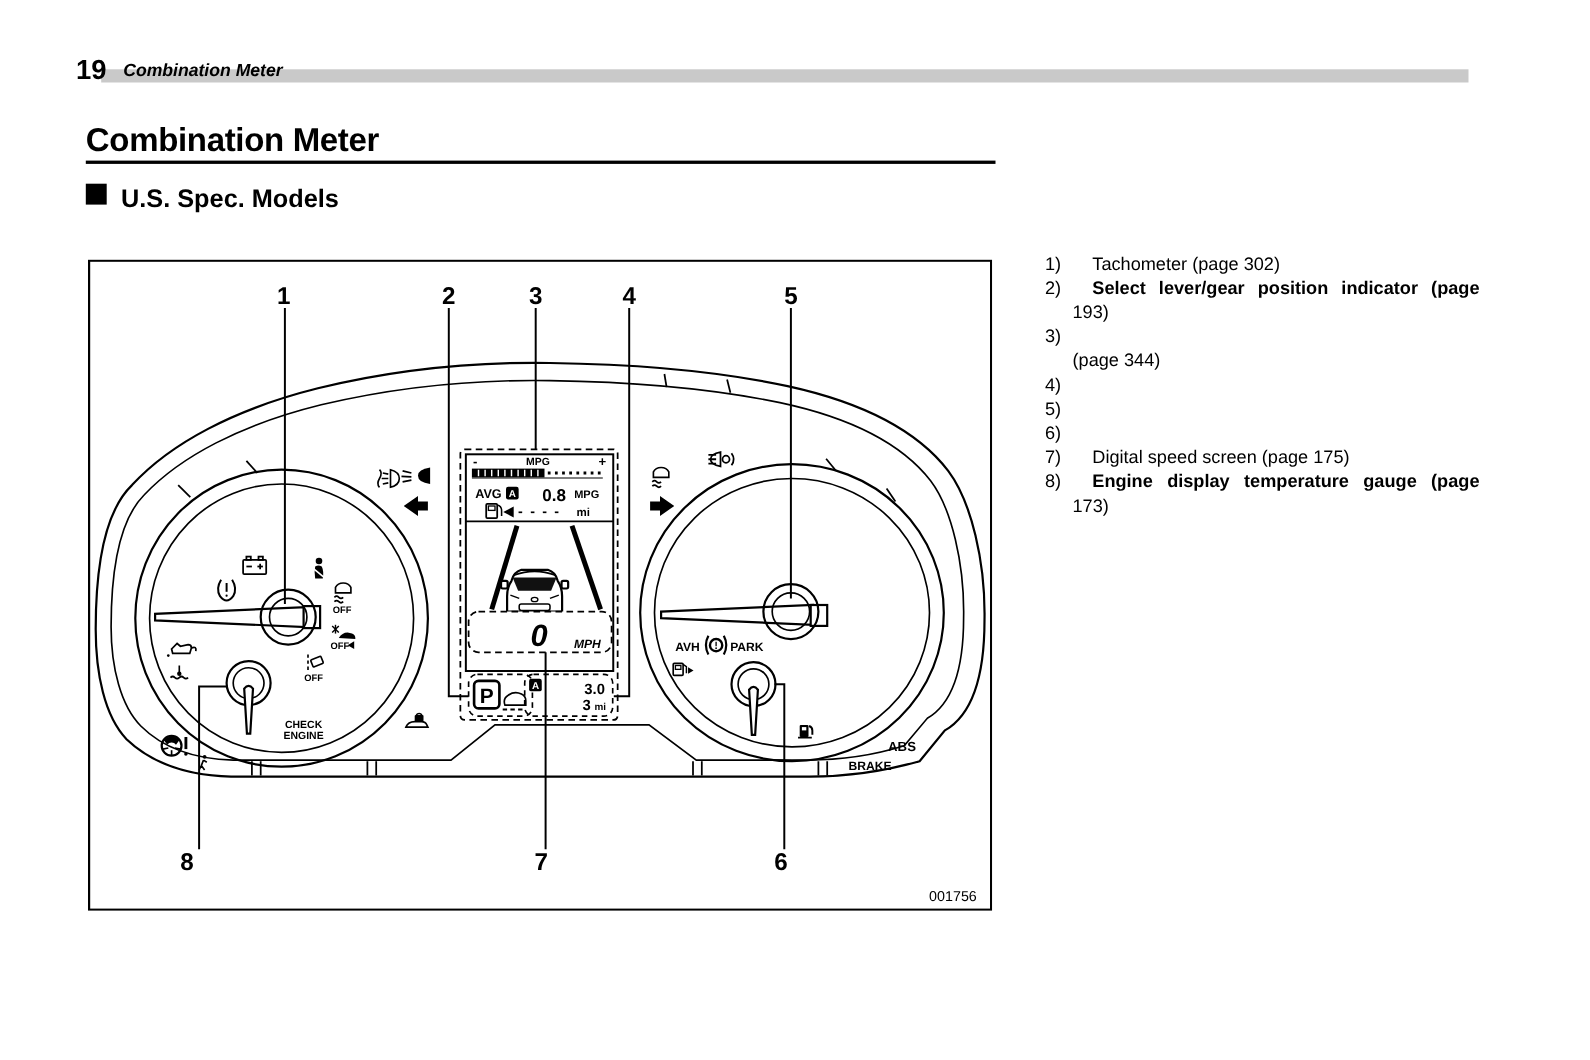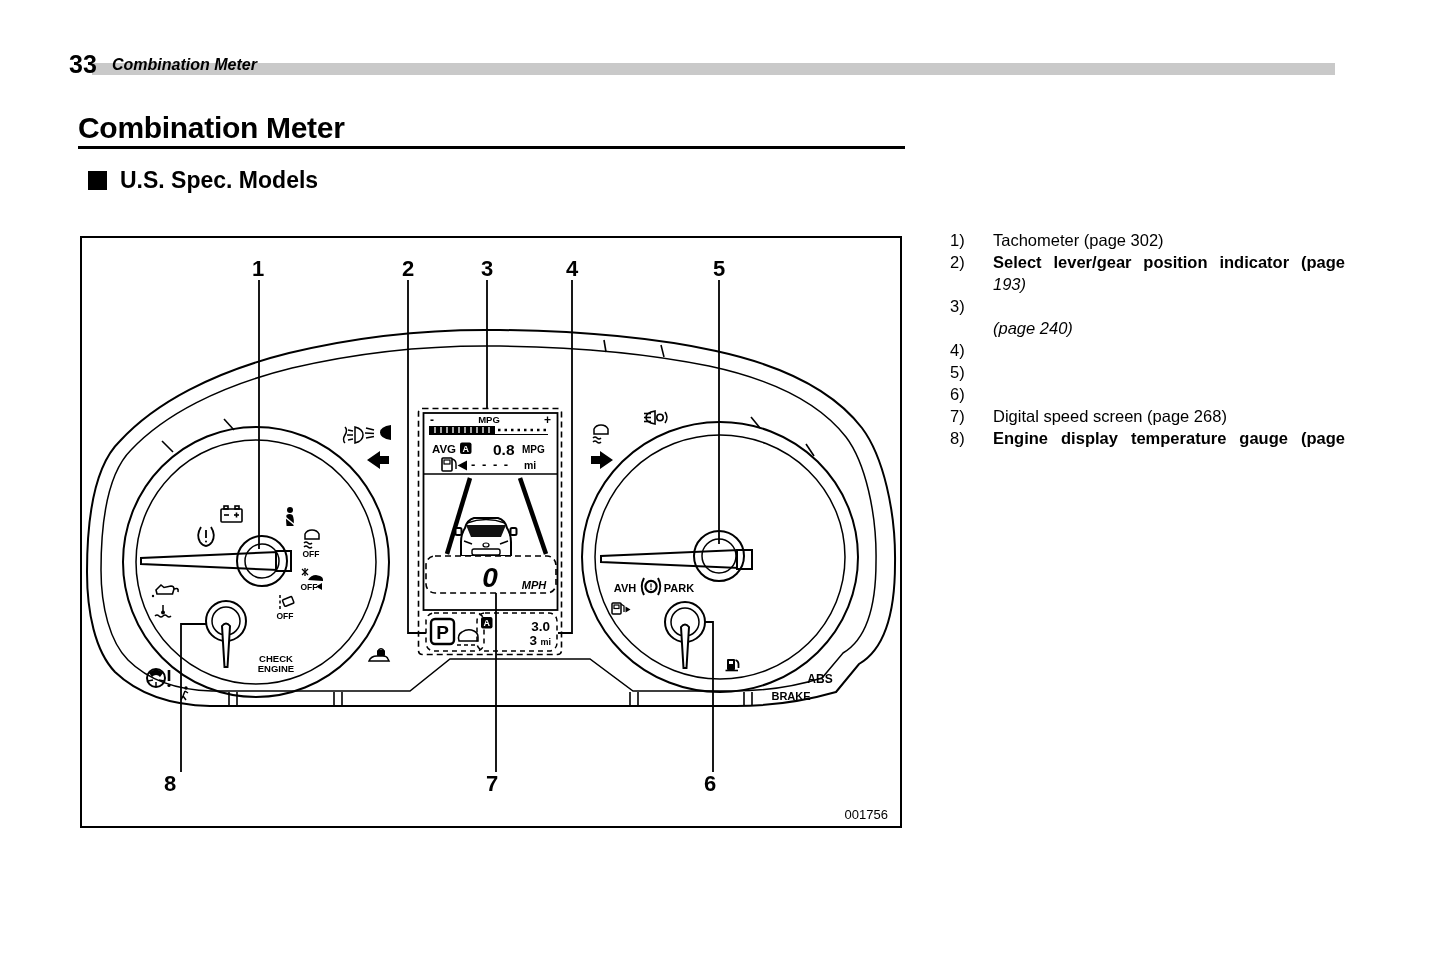--- a/index.html
+++ b/index.html
@@ -6,46 +6,46 @@
   body{width:1445px;height:964px;background:#fff;color:#000;
        font-family:"Liberation Sans", sans-serif;position:relative;overflow:hidden;}
   .abs{position:absolute;}
   
   .hdr-bar{left:92px;top:63px;width:1243px;height:12px;background:#c9c9c9;}
   .hdr-num{left:69px;top:50px;font-size:25px;font-weight:bold;}
   .hdr-title{left:112px;top:56px;font-size:16px;font-weight:bold;font-style:italic;}
   
   .page-title{left:78px;top:111px;font-size:30px;font-weight:bold;letter-spacing:-.3px;}
   .title-rule{left:78px;top:146px;width:827px;height:3px;background:#000;}
-  .subtitle-row{left:88px;top:167px;display:flex;align-items:center;}
+  .subtitle-row{left:78px;top:167px;display:flex;}
   .subtitle-sq{width:19px;height:19px;background:#000;margin-right:13px;}
   .subtitle-tx{font-size:23px;font-weight:bold;}
   
   .legend{left:950px;top:229px;width:395px;font-size:16.5px;line-height:22px;}
   .lg-item{display:flex;}
   .lg-num{width:43px;flex-shrink:0;}
   .lg-t{width:352px;}
-  .lg-l2{margin-left:43px;width:352px;font-style:italic;}
+  .lg-l2{margin-left:25px;width:352px;}
   .j{text-align:justify;text-align-last:justify;font-weight:bold;}
   
   .fig{left:80px;top:236px;width:822px;height:592px;}
   svg{display:block;}
   svg *{vector-effect:none;}
   .ln{fill:none;stroke:#000;stroke-width:2;}
   .ln15{fill:none;stroke:#000;stroke-width:1.5;}
   .lnw{fill:#fff;stroke:#000;stroke-width:2;}
   .tx{fill:#000;stroke:none;font-family:"Liberation Sans",sans-serif;}
   .b{font-weight:bold;} .i{font-style:italic;}
   .mid{text-anchor:middle;} .end{text-anchor:end;}
 </style>
 </head>
 <body>
 
 <div class="abs hdr-bar"></div>
-<div class="abs hdr-num">33</div>
+<div class="abs hdr-num">19</div>
 <div class="abs hdr-title">Combination Meter</div>
 
 <div class="abs page-title">Combination Meter</div>
 <div class="abs title-rule"></div>
 <div class="abs subtitle-row">
   <span class="subtitle-sq"></span>
   <span class="subtitle-tx">U.S. Spec. Models</span>
 </div>
 
 <div class="abs legend">
@@ -54,38 +54,39 @@
       <span class="lg-t">Tachometer (page 302)</span>
     </div>
   <div class="lg-item">
       <span class="lg-num">2)</span>
       <span class="lg-t j">Select lever/gear position indicator (page</span>
     </div>
   <div class="lg-l2">193)</div>
   <div class="lg-item">
       <span class="lg-num">3)</span>
     </div>
-  <div class="lg-l2">(page 240)</div>
+  <div class="lg-l2">(page 344)</div>
   <div class="lg-item">
       <span class="lg-num">4)</span>
     </div>
   <div class="lg-item">
       <span class="lg-num">5)</span>
     </div>
   <div class="lg-item">
       <span class="lg-num">6)</span>
     </div>
   <div class="lg-item">
       <span class="lg-num">7)</span>
-      <span class="lg-t">Digital speed screen (page 268)</span>
+      <span class="lg-t">Digital speed screen (page 175)</span>
     </div>
   <div class="lg-item">
       <span class="lg-num">8)</span>
       <span class="lg-t j">Engine display temperature gauge (page</span>
     </div>
+  <div class="lg-l2">173)</div>
 </div>
 
 <svg class="abs fig" viewBox="80 236 822 592">
   <rect x="81" y="237" width="820" height="590" class="ln"></rect>
 
   <g>
     <path class="ln" d="M87 572 C87 514 96 464 120 441 C155 403 213 372 289 353 C367 334 438 329 500 330 C577 331 651 337 716 351 C780 365 832 389 862 428 C883 456 896 511 895 564 C895 613 885 649 859 664 L836 692 C801 702 769 706 736 706 L210 706 C169 705 137 693 115 672 C95 651 87 612 87 572 Z"></path>
     <path class="ln15" d="M101 570 C101 517 109 472 131 450 C164 415 219 386 292 368 C368 350 438 345 500 346 C574 347 646 353 709 366 C770 379 818 401 846 437 C865 462 877 513 876 562 C876 607 867 639 843 653 L822 678 C790 688 762 691 734 691 L633 691 L590 659 L450 659 L410 691 L212 691 C175 690 147 679 128 660 C110 642 101 607 101 570 Z"></path>
     <g stroke="#000" stroke-width="1.6">
       <line x1="224" y1="419" x2="234" y2="430"></line>

